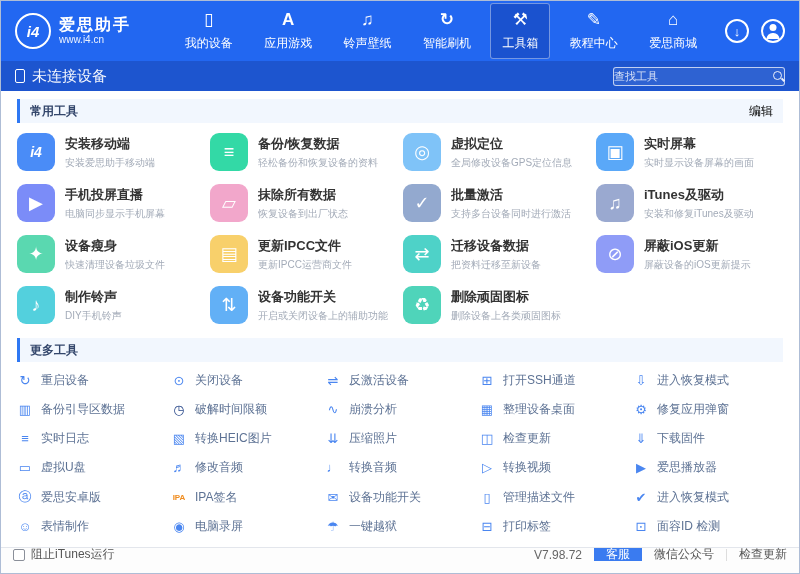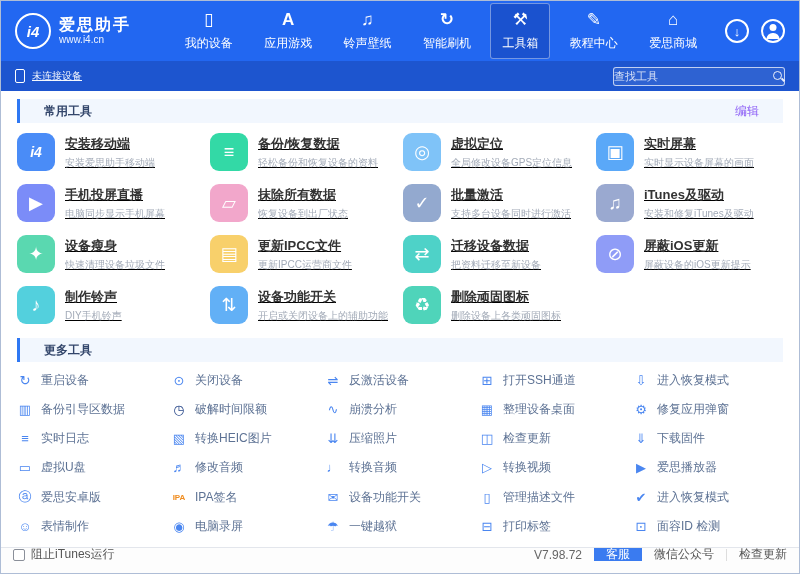--- a/index.html
+++ b/index.html
@@ -18,39 +18,39 @@
   .nav-item { display:flex; flex-direction:column; align-items:center; justify-content:center; gap:5px; color:#fff; font-size:12px; padding:7px 12px; border-radius:3px; cursor:pointer; }
   .nav-item.active { background:#1a52cf; box-shadow: inset 0 0 0 1px rgba(255,255,255,.4); }
   .nav-ico { font-size:17px; height:20px; line-height:20px; font-weight:bold; }
   .top-right { display:flex; align-items:center; gap:12px; flex:none; }
   .circle-btn { width:24px; height:24px; border:2px solid #fff; border-radius:50%; color:#fff; display:flex; align-items:center; justify-content:center; font-size:13px; position:relative; cursor:pointer; }
   .person::before { content:''; position:absolute; top:3px; left:50%; transform:translateX(-50%); width:7px; height:7px; border-radius:50%; background:#fff; }
   .person::after { content:''; position:absolute; bottom:2px; left:50%; transform:translateX(-50%); width:13px; height:6px; border-radius:7px 7px 0 0; background:#fff; }
 
   
   .devicebar { height:30px; background:#1d55cf; display:flex; align-items:center; justify-content:space-between; padding:0 14px; flex:none; }
-  .device-chip { display:flex; align-items:center; gap:7px; color:rgba(255,255,255,.95); font-size:10px; cursor:pointer;text-decoration:underline; }
+  .device-chip { display:flex; align-items:center; gap:7px; color:rgba(255,255,255,.95); font-size:15px; cursor:pointer; }
   .chip-ico { width:10px; height:14px; border:1px solid #fff; border-radius:2px; }
   .search-box { width:172px; height:19px; border:1px solid rgba(255,255,255,.7); border-radius:3px; background:rgba(255,255,255,.08); display:flex; align-items:center; padding:0 0; gap:4px; }
   .search-box input { flex:1; background:transparent; border:none; outline:none; color:rgba(255,255,255,.95); font-size:11px; min-width:0; }
   .search-box input::placeholder { color:rgba(255,255,255,.8); }
   .mag { width:11px; height:11px; position:relative; flex:none; cursor:pointer; }
   .mag::before { content:''; position:absolute; width:7px; height:7px; border:1.5px solid rgba(255,255,255,.9); border-radius:50%; top:0; left:0; }
   .mag::after { content:''; position:absolute; width:1.5px; height:4px; background:rgba(255,255,255,.9); transform:rotate(-45deg); bottom:0; right:1px; }
 
   
   .content { flex:1; background:#fff; overflow:hidden; }
-  .section-head { margin:8px 16px 0; background:#f2f7fe; border-left:3px solid #2f78f3; height:24px; display:flex; align-items:center; justify-content:space-between; padding:0 24px; font-size:12px; color:#33466b; font-weight:bold; }
-  .edit-link { color:#8b5cf6; font-weight:normal; cursor:pointer; }
+  .section-head { margin:8px 16px 0; background:#f2f7fe; border-left:3px solid #2f78f3; height:24px; display:flex; align-items:center; justify-content:space-between; padding:0 10px; font-size:12px; color:#33466b; font-weight:bold; }
+  .edit-link { color:#000000; font-weight:normal; cursor:pointer; }
 
   .common-grid { display:grid; grid-template-columns:repeat(4,1fr); padding:10px 16px 6px; row-gap:13px; column-gap:6px; }
   .tool { display:flex; align-items:center; gap:10px; cursor:pointer; }
   .tool-ico { width:38px; height:38px; border-radius:9px; color:#fff; display:flex; align-items:center; justify-content:center; font-size:18px; flex:none; }
   .tool-ico.i4-mobile { font-size:14px; font-style:italic; font-weight:bold; }
-  .tool-txt { overflow:hidden;text-decoration:underline; }
+  .tool-txt { overflow:hidden; }
   .tool-title { font-size:13px; color:#333; font-weight:bold; margin-bottom:3px; white-space:nowrap; }
   .tool-desc { font-size:10px; color:#a3abb8; white-space:nowrap; }
 
   .more-grid { display:grid; grid-template-columns:repeat(5,1fr); padding:10px 16px 4px; row-gap:12px; column-gap:4px; }
   .more-item { display:flex; align-items:center; gap:8px; font-size:12px; color:#5d7294; cursor:pointer; white-space:nowrap; }
   .more-ico { width:16px; text-align:center; color:#4a86f0; font-size:13px; flex:none; }
   .more-ico.ipa-sign { font-size:8px; font-weight:bold; }
   .more-ico.time-crack { color:#2b4a8b; }
 
   

